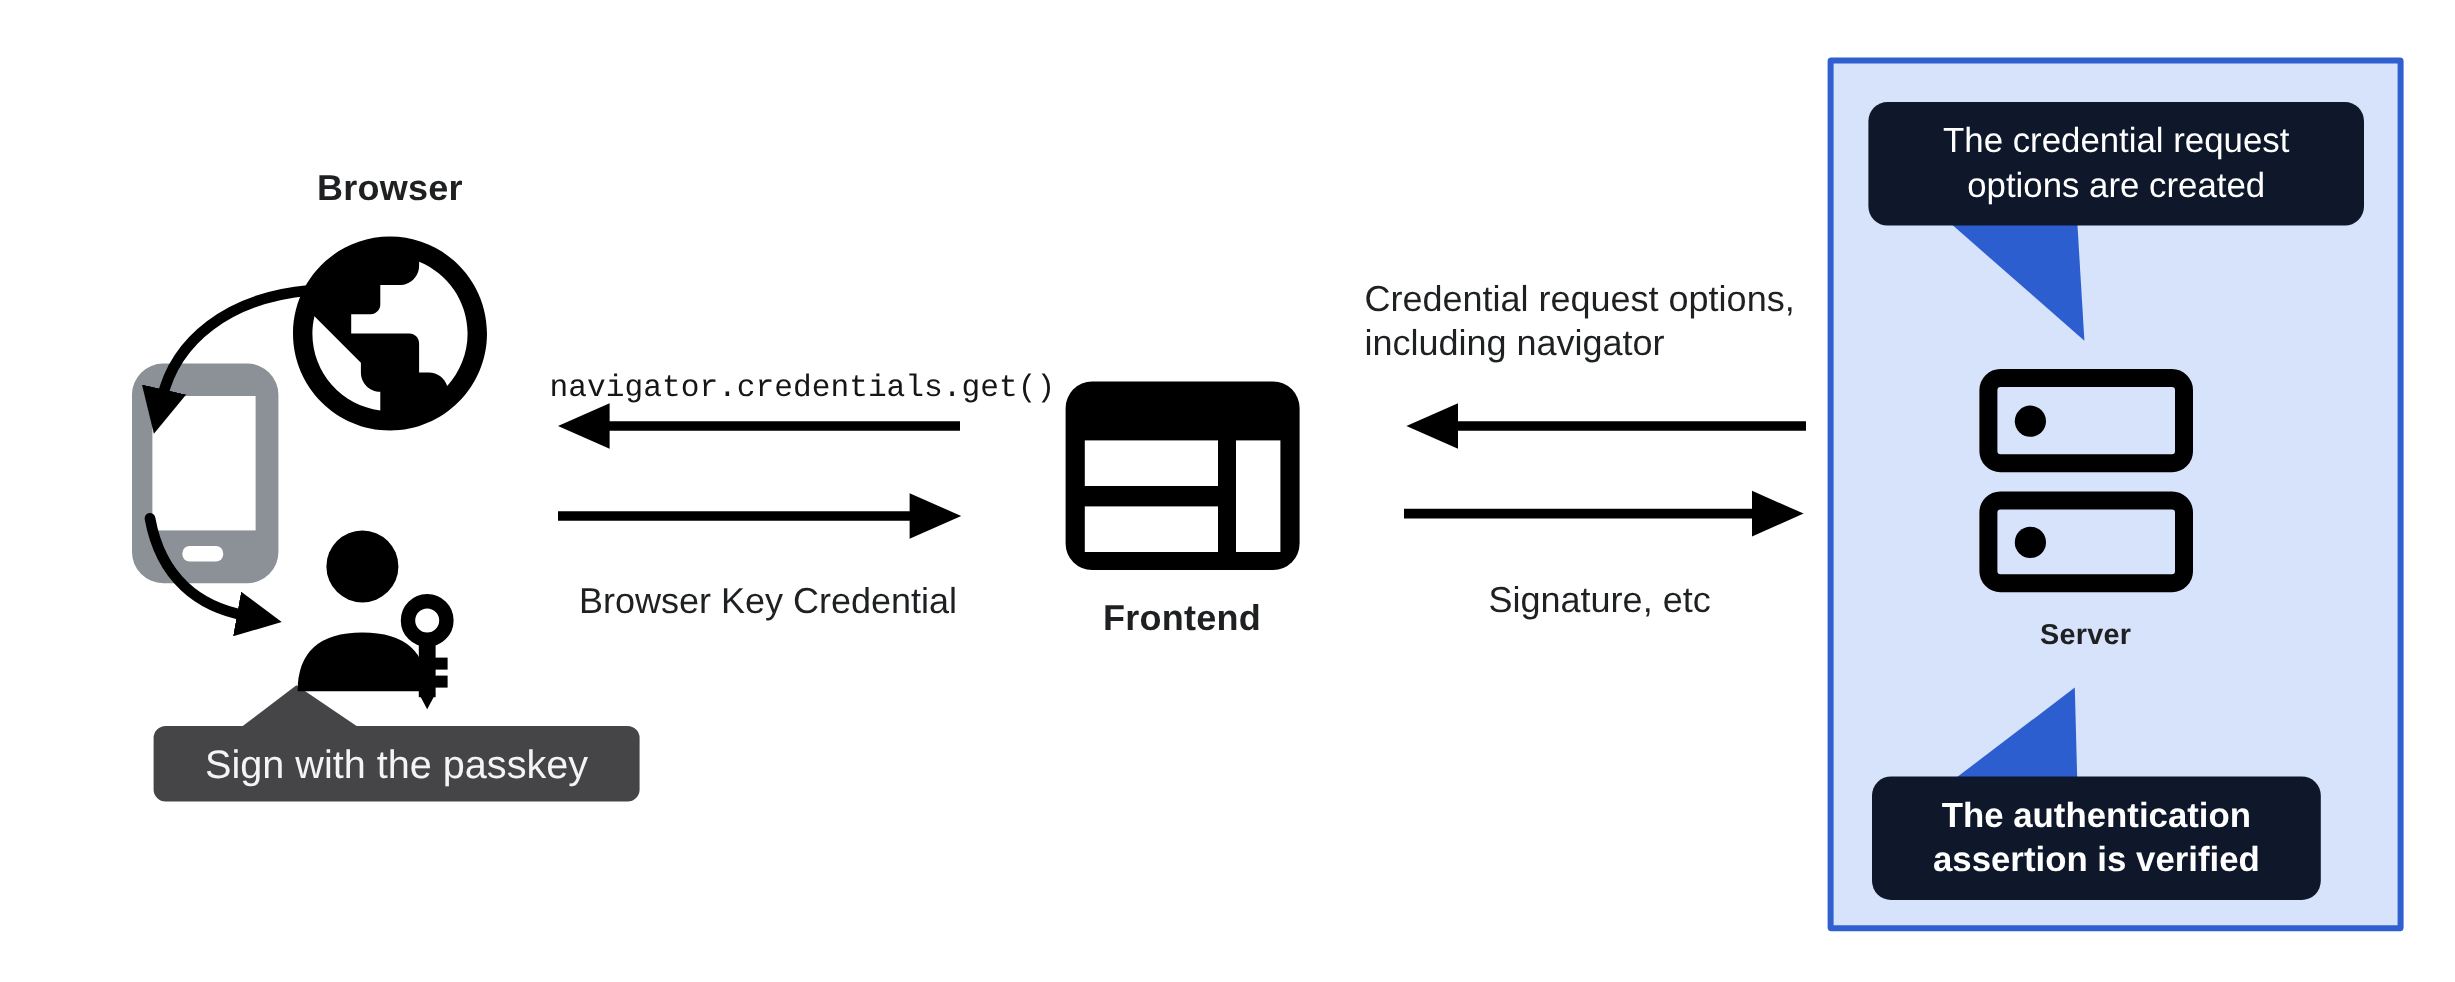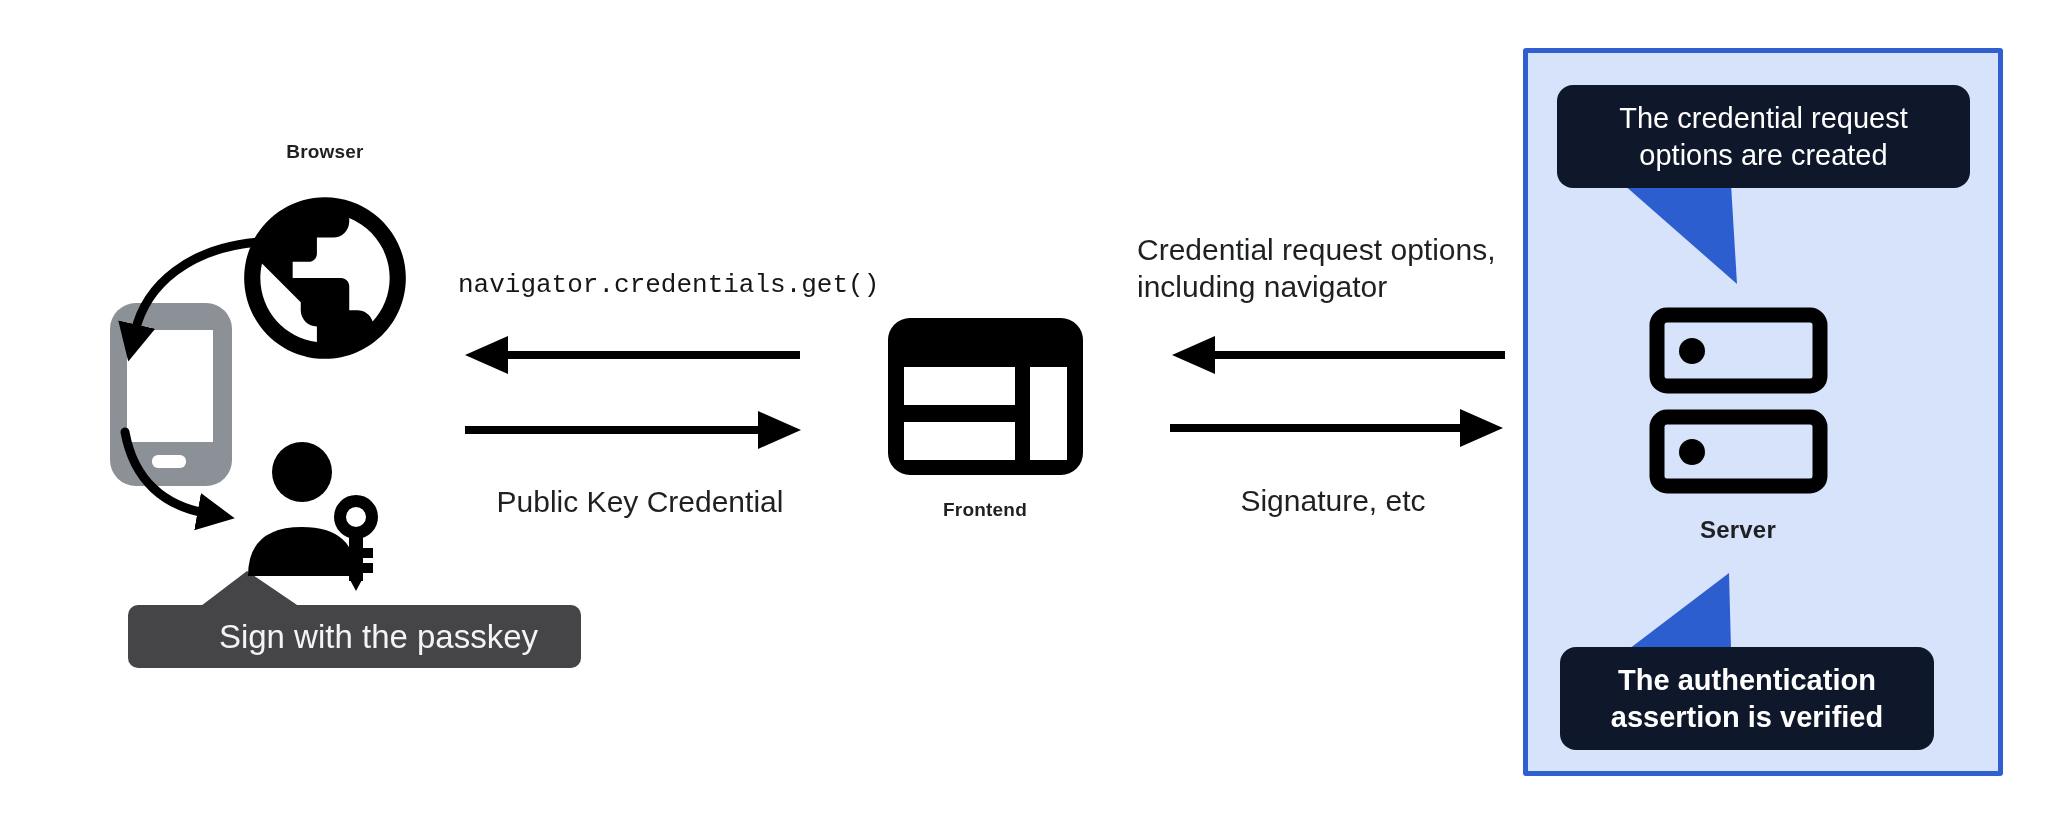--- a/index.html
+++ b/index.html
@@ -4,46 +4,46 @@
 <style>
   html,body{margin:0;padding:0;background:#ffffff;}
   #stage{
     position:relative;width:2046px;height:818px;overflow:hidden;
     background:#ffffff;
     font-family:"Liberation Sans", sans-serif;
     color:#1e2022;
   }
   .abs{position:absolute;}
   .lbl{color:#1e2022;}
-  .node-label{font-weight:bold;font-size:19px;text-align:center;letter-spacing:0.2px;}
+  .node-label{font-weight:bold;font-size:30px;text-align:center;letter-spacing:0.2px;}
   .flow-label{font-size:30px;text-align:center;}
   .code-label{
     font-family:"Liberation Mono","DejaVu Sans Mono",monospace;
-    font-size:26px;color:#161616;white-space:nowrap;
+    font-size:26px;color:#161616;white-space:nowrap;margin-top:38px;
   }
   .two-line{font-size:30px;line-height:37px;}
   #panel{
     left:1523px;top:48px;width:480px;height:728px;
     box-sizing:border-box;
     background:#d7e2fb;
     border:5px solid #3060d0;
     border-radius:3px;
   }
   .bubble{
     background:#0f172a;color:#ffffff;border-radius:16px;
     display:flex;flex-direction:column;justify-content:center;align-items:center;
     font-size:29px;line-height:37px;text-align:center;
   }
   #bubble-top{left:1557px;top:85px;width:413px;height:103px;}
   #bubble-bottom{left:1560px;top:647px;width:374px;height:103px;font-weight:bold;}
   #tooltip-box{
     left:128px;top:605px;width:405px;height:63px;
     background:#454548;border-radius:10px;
     display:flex;justify-content:center;align-items:center;
-    color:#f4f4f6;font-size:33px;padding-left:48px;
+    color:#f4f4f6;font-size:33px;
   }
   #svg-layer{left:0;top:0;width:2046px;height:818px;pointer-events:none;}
   #browser-label{left:225px;top:141px;width:200px;}
   #frontend-label{left:885px;top:499px;width:200px;}
   #server-label{left:1638px;top:516px;width:200px;font-size:24px;}
   #user-verification-label{left:8px;top:387px;width:246px;font-size:30px;text-align:center;}
   #code-call-label{left:458px;top:270px;}
   #public-key-label{left:440px;top:485px;width:400px;}
   #cred-request-label{left:1137px;top:231px;}
   #signature-label{left:1183px;top:484px;width:300px;}
@@ -124,21 +124,21 @@
       <rect x="1657" y="417" width="163" height="69" rx="10" fill="#d7e2fb" stroke="#000000" stroke-width="15"></rect>
       <circle cx="1692" cy="452" r="13" fill="#000000"></circle>
     </g>
   </svg>
 
   <div id="browser-label" class="abs node-label">Browser</div>
 
 
   <div id="code-call-label" class="abs code-label">navigator.credentials.get()</div>
 
-  <div id="public-key-label" class="abs flow-label">Public Key Credential</div>
+  <div id="public-key-label" class="abs flow-label">Browser Key Credential</div>
 
   <div id="frontend-label" class="abs node-label">Frontend</div>
 
   <div id="cred-request-label" class="abs two-line">
     <span style="display:block">Credential request options,</span>
     <span style="display:block">including navigator</span>
   </div>
 
   <div id="signature-label" class="abs flow-label">Signature, etc</div>
 

